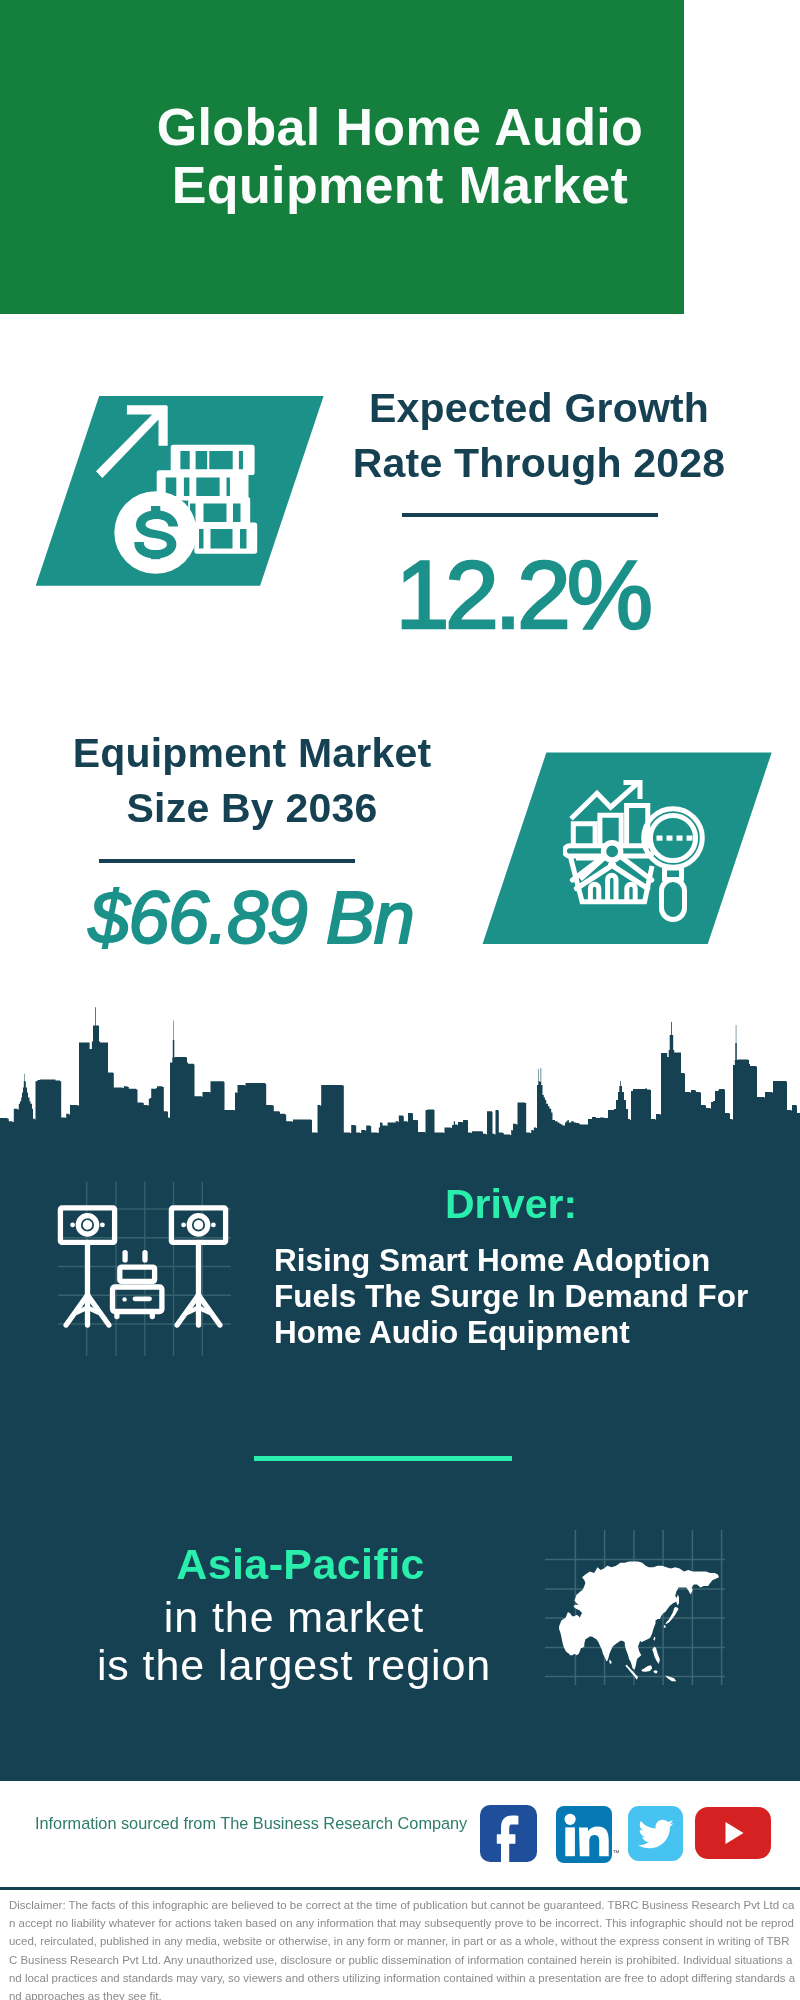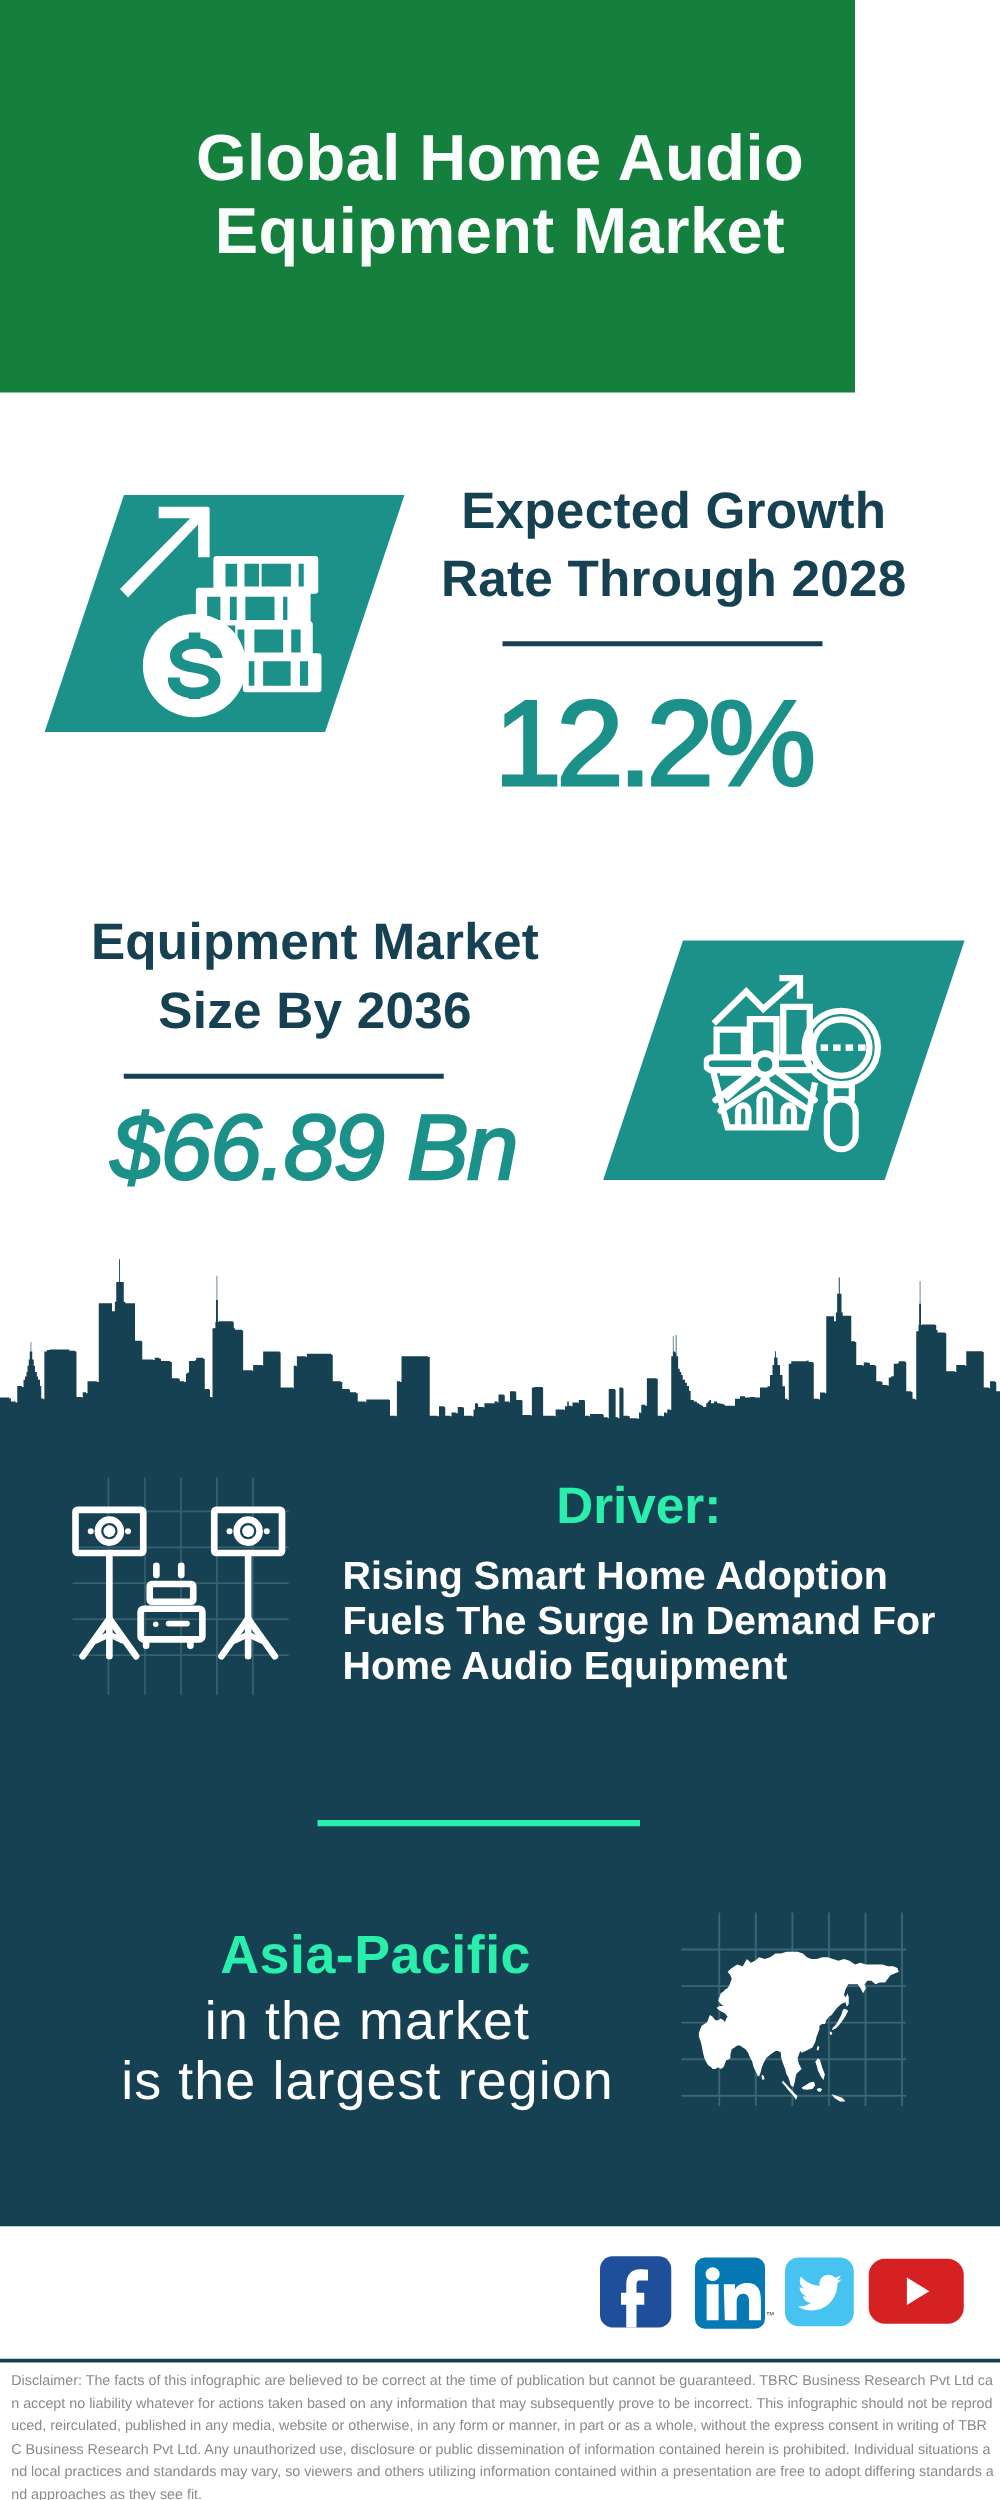--- a/index.html
+++ b/index.html
@@ -230,20 +230,21 @@
         <path d="M0 88.9 H180"></path>
         <path d="M0 118.1 H180"></path>
         <path d="M0 147.4 H180"></path>
         <path d="M0 176.6 H180"></path>
     </g>
     <path fill="#ffffff" fill-rule="nonzero" d="M37.1 77.3 L40.4 74.4 L44.8 71.5 L49.2 72.9 L52.5 67.2 L55.7 70.1 L59.0 68.6 L62.3 65.7 L66.7 67.2 L71.1 65.7 L75.4 62.8 L79.8 62.8 L84.2 61.4 L88.6 61.4 L93.0 61.4 L97.3 62.8 L100.6 65.7 L103.9 67.2 L108.3 67.2 L112.7 65.7 L117.1 65.7 L121.4 67.2 L125.8 68.6 L130.2 67.2 L134.6 68.6 L139.0 71.5 L143.3 70.1 L147.7 71.5 L152.1 71.5 L156.5 71.5 L160.9 71.5 L165.2 72.9 L169.6 72.9 L172.9 74.4 L174.0 77.3 L170.7 78.7 L167.4 80.2 L165.2 83.0 L163.1 85.9 L158.7 85.9 L155.4 87.4 L152.1 84.5 L148.8 84.5 L146.6 87.4 L147.7 90.3 L145.5 94.6 L143.3 90.3 L141.2 87.4 L136.8 87.4 L133.5 87.4 L131.3 91.7 L130.2 96.0 L132.4 98.9 L131.3 101.8 L128.0 103.2 L124.7 106.1 L122.5 109.0 L120.3 111.9 L118.2 113.3 L116.0 116.2 L114.9 119.1 L112.7 119.1 L110.5 120.6 L110.5 123.4 L109.4 126.3 L108.3 129.2 L107.2 133.6 L105.0 137.9 L99.5 140.8 L96.3 142.2 L95.2 140.8 L94.1 143.7 L93.0 146.5 L94.1 150.9 L96.3 155.2 L93.0 158.1 L91.9 159.5 L90.8 165.3 L89.7 169.6 L87.5 168.2 L86.4 163.9 L85.3 161.0 L84.2 159.5 L83.1 155.2 L80.9 149.4 L79.8 145.1 L79.8 142.2 L77.6 140.8 L75.4 140.8 L73.3 142.2 L71.1 143.7 L67.8 146.5 L65.6 150.9 L64.5 153.8 L63.4 158.1 L62.3 161.0 L61.2 161.0 L60.1 158.1 L57.9 153.8 L56.8 149.4 L54.6 145.1 L53.5 142.2 L51.4 139.3 L49.2 137.9 L47.0 136.4 L44.8 136.4 L42.6 137.9 L40.4 139.3 L39.3 143.7 L39.3 146.5 L37.1 148.0 L36.0 148.0 L34.9 150.9 L33.8 153.8 L31.6 155.2 L29.5 153.8 L27.3 155.2 L25.1 155.2 L24.0 153.8 L21.8 152.3 L20.7 150.9 L18.5 146.5 L17.4 142.2 L16.3 136.4 L15.2 132.1 L14.1 129.2 L14.1 126.3 L15.2 123.4 L16.3 120.6 L18.5 119.1 L20.7 117.7 L21.8 114.8 L22.9 111.9 L25.1 113.3 L27.3 116.2 L29.5 116.2 L31.6 114.8 L33.8 116.2 L34.9 117.7 L36.0 114.8 L37.1 113.3 L34.9 110.5 L31.6 109.0 L29.5 107.6 L28.4 106.1 L30.6 104.7 L33.8 104.7 L31.6 103.2 L29.5 100.4 L30.6 97.5 L31.6 94.6 L33.8 93.1 L34.9 91.7 L37.1 90.3 L38.2 88.8 L39.3 85.9 L40.4 83.0 L39.3 80.2 L38.2 78.7 Z M130.2 106.9 L132.4 107.6 L133.5 109.0 L131.8 111.9 L130.2 114.8 L128.0 117.7 L125.8 120.6 L123.6 122.7 L120.3 124.2 L121.4 122.0 L123.6 119.8 L125.8 116.2 L128.0 111.9 L129.1 108.3 Z M119.2 124.9 L120.9 126.3 L120.3 127.8 L119.2 127.8 L118.7 126.3 Z M109.4 136.4 L110.5 137.9 L109.4 140.8 L108.3 139.3 Z M109.4 146.5 L111.0 148.0 L112.7 153.8 L114.9 159.5 L113.8 163.9 L111.6 161.0 L109.4 156.6 L108.3 152.3 L107.2 149.4 Z M81.5 164.6 L84.2 167.5 L87.5 171.1 L90.8 174.7 L93.0 176.8 L91.9 179.7 L88.6 175.4 L85.3 171.8 L82.6 168.2 L80.4 166.0 Z M96.3 169.9 L99.5 168.2 L102.8 166.0 L106.1 165.3 L107.2 168.2 L105.0 171.1 L100.6 171.8 L97.3 171.4 Z M108.3 171.1 L110.5 170.3 L112.7 171.1 L111.6 173.4 L109.4 173.1 Z M120.3 175.4 L124.7 176.8 L129.1 178.3 L131.3 181.2 L126.9 181.2 L122.5 178.3 Z M132.9 94.6 L134.0 97.5 L134.0 103.2 L132.4 105.4 L131.3 101.8 L131.8 97.5 Z M64.5 159.5 L66.1 161.0 L66.7 163.1 L65.0 163.9 L64.3 161.7 Z"></path>
   </svg>
 
   <div class="footer-rule" style="top:1778px;"></div>
   <div class="source-text">
+    <div class="src-l1">Information sourced from The Business Research Company</div>
   </div>
 
   <a class="social social-fb">
     <svg width="57" height="57" viewBox="0 0 57 57">
         <path fill="#ffffff" d="M31.2 19.4 h7.2 v-8.6 c-1.2 -0.2 -3.6 -0.4 -6.4 -0.4 -6.8 0 -11.0 4.3 -11.0 12.1 v6.7 h-4.2 v9.6 h4.2 v24.2 h8.2 v-24.2 h6.2 v-9.6 h-6.2 v-5.7 c0 -2.8 0.8 -4.1 2.0 -4.1 z"></path>
       </svg>
   </a>
   <a class="social social-li">
     <svg width="57" height="57" viewBox="0 0 57 57">
         <g fill="#ffffff">

